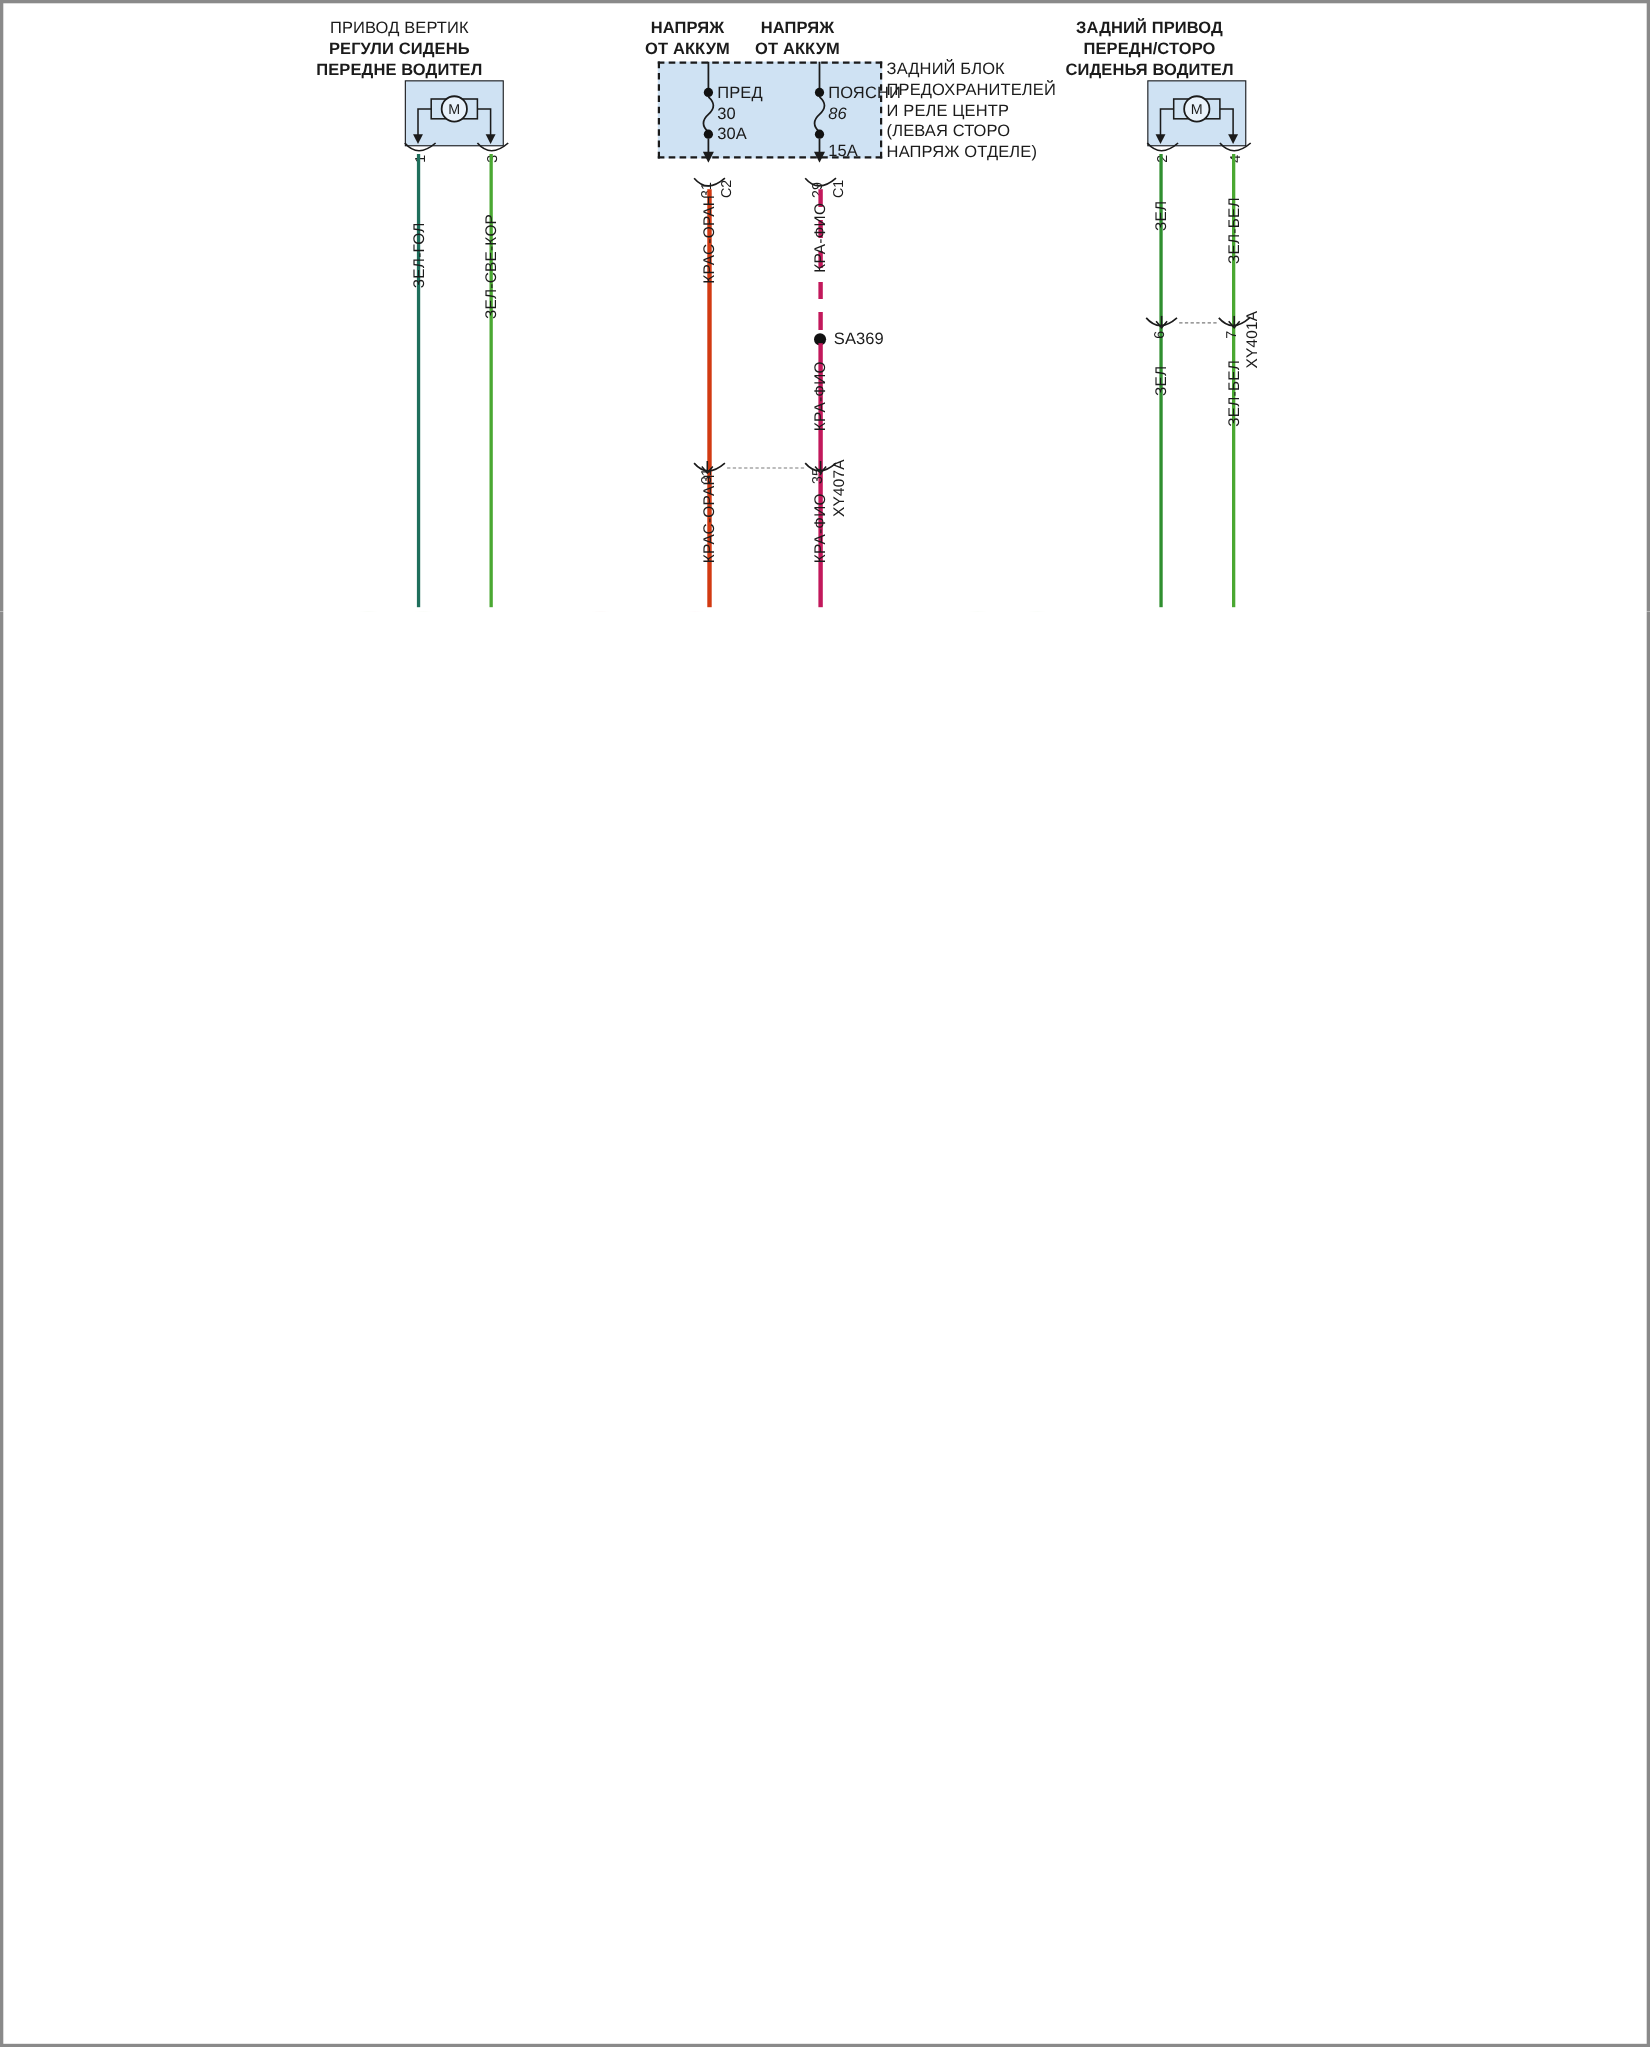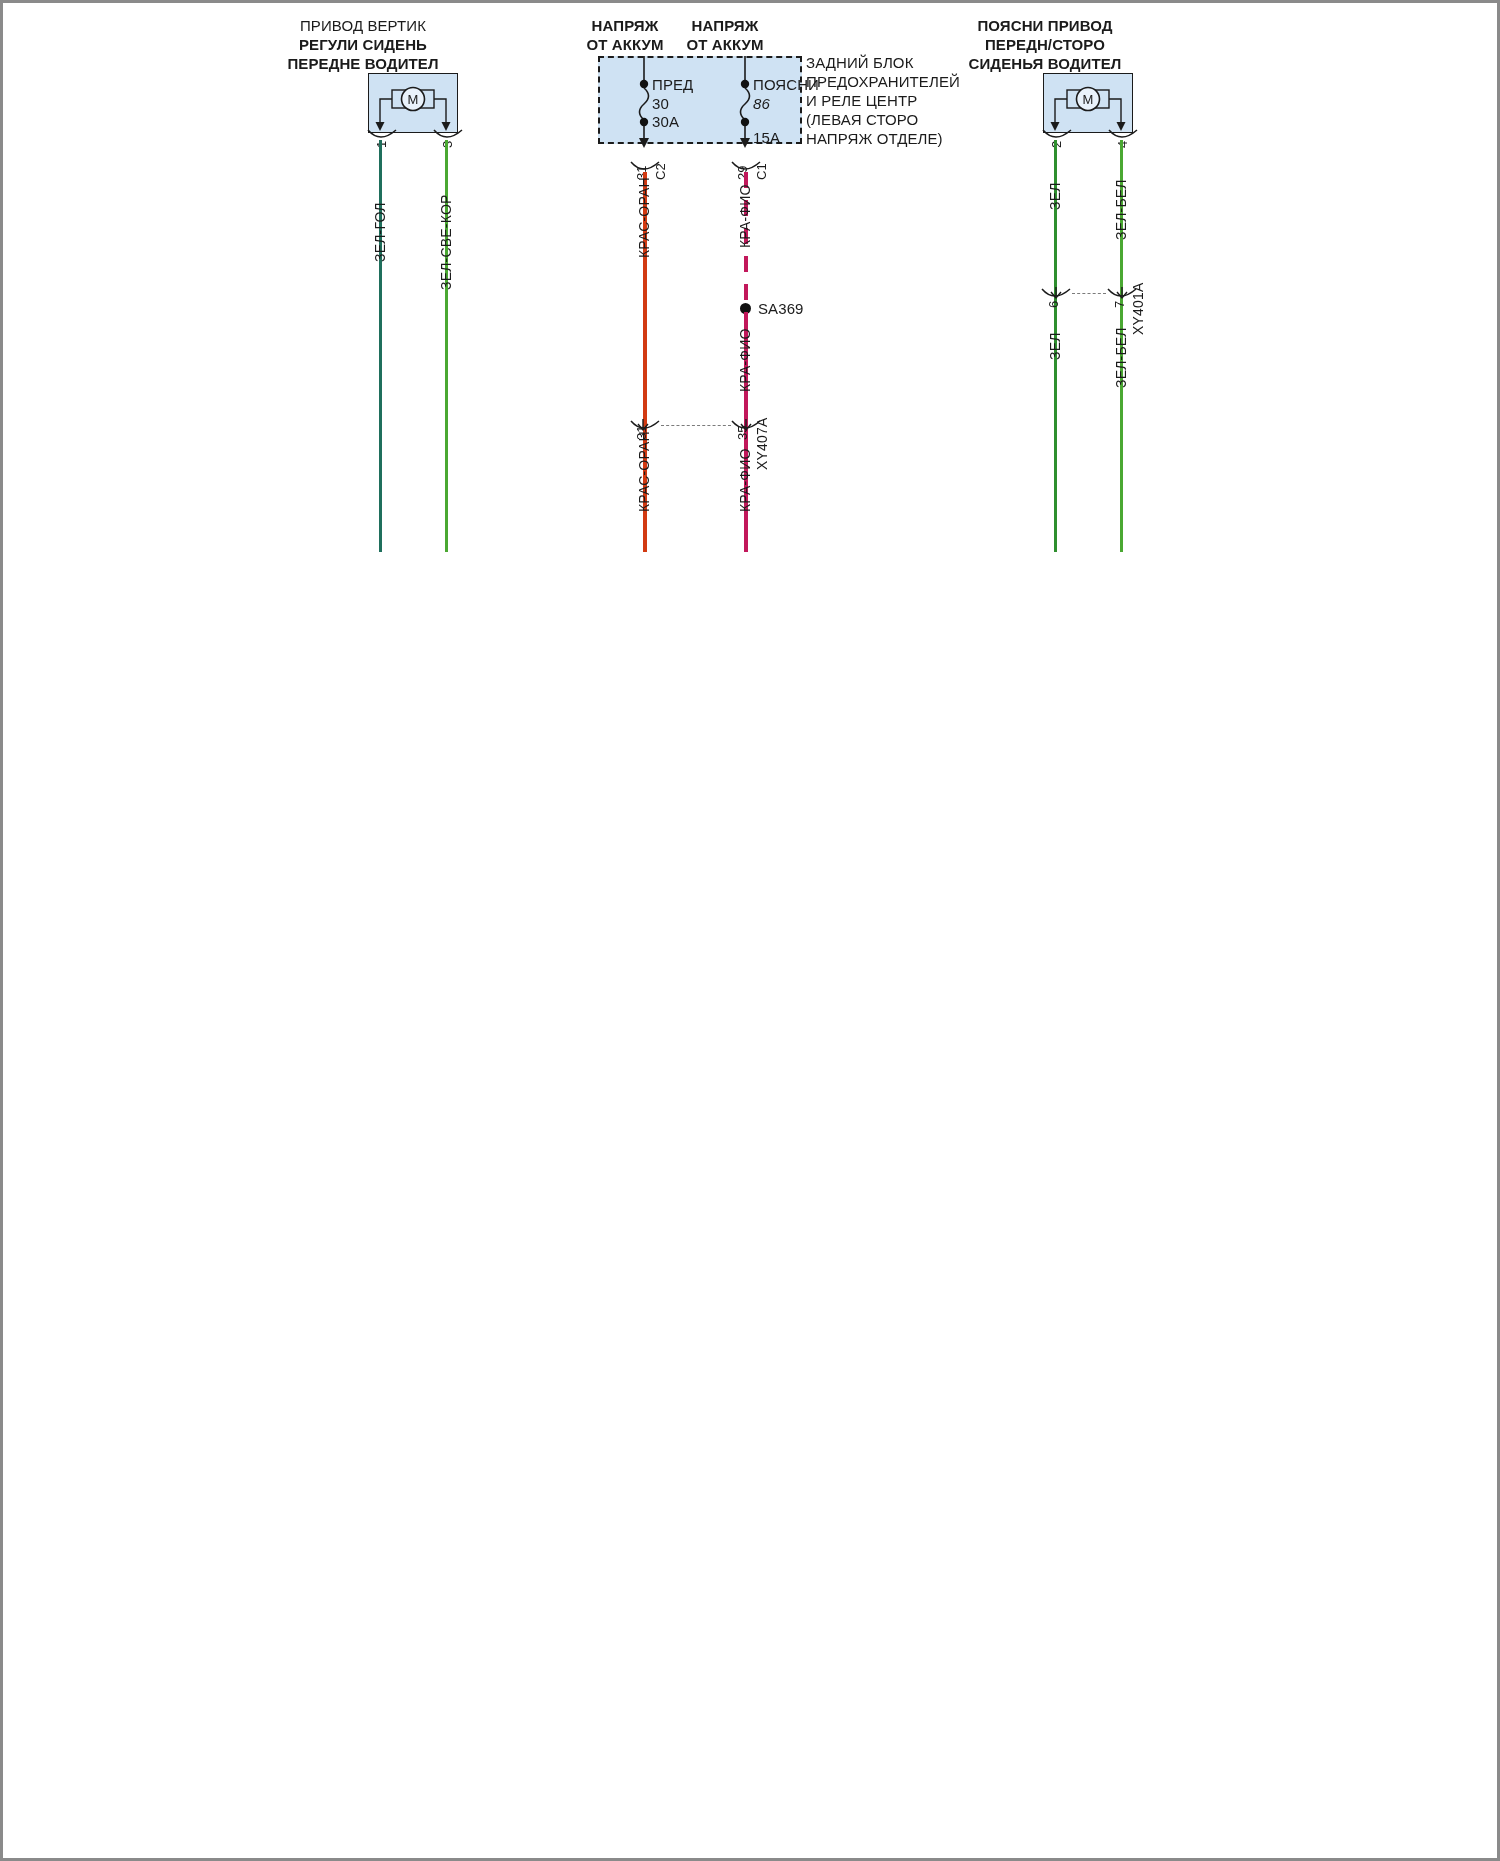--- a/index.html
+++ b/index.html
@@ -353,21 +353,21 @@
       <path d="M2 2 q12 14 28 0" fill="none" stroke="#1b1b1b" stroke-width="1.5"></path>
       <path d="M16 0 l0 9 M11 5 l5 6 l5 -6" fill="none" stroke="#1b1b1b" stroke-width="1.4"></path>
     </svg>
     <div style="position:absolute;left:661px;top:425px;width:70px;height:0;border-top:1.6px dashed #7b7b7b;"></div>
     <div class="vnum" style="left:634px;top:440px;">31</div>
     <div class="vnum" style="left:735px;top:440px;">35</div>
     <div class="vlbl" style="left:754px;top:470px;">XY407A</div>
   </div>
 
   <div>
-    <div class="lbl ctr" style="left:920px;top:16px;width:250px;">ПОЯСНИ ПРИВОД</div>
+    <div class="lbl ctr" style="left:920px;top:16px;width:250px;">ЗАДНИЙ ПРИВОД</div>
     <div class="lbl ctr" style="left:920px;top:35px;width:250px;">ПЕРЕДН/СТОРО</div>
     <div class="lbl ctr" style="left:920px;top:54px;width:250px;">СИДЕНЬЯ ВОДИТЕЛ</div>
 
     <div class="box" style="left:1043px;top:73px;width:90px;height:60px;"></div>
     <svg style="position:absolute;left:1043px;top:73px;" width="90" height="60">
       <rect x="24" y="17" width="42" height="18" fill="none" stroke="#1b1b1b" stroke-width="1.4"></rect>
       <circle cx="45" cy="26" r="11.5" fill="#e9f2fb" stroke="#1b1b1b" stroke-width="1.6"></circle>
       <text x="45" y="31" font-family="Liberation Sans, sans-serif" font-size="13" text-anchor="middle" fill="#1b1b1b">M</text>
       <path d="M24 26 L12 26 L12 50" fill="none" stroke="#1b1b1b" stroke-width="1.4"></path>
       <path d="M66 26 L78 26 L78 50" fill="none" stroke="#1b1b1b" stroke-width="1.4"></path>

